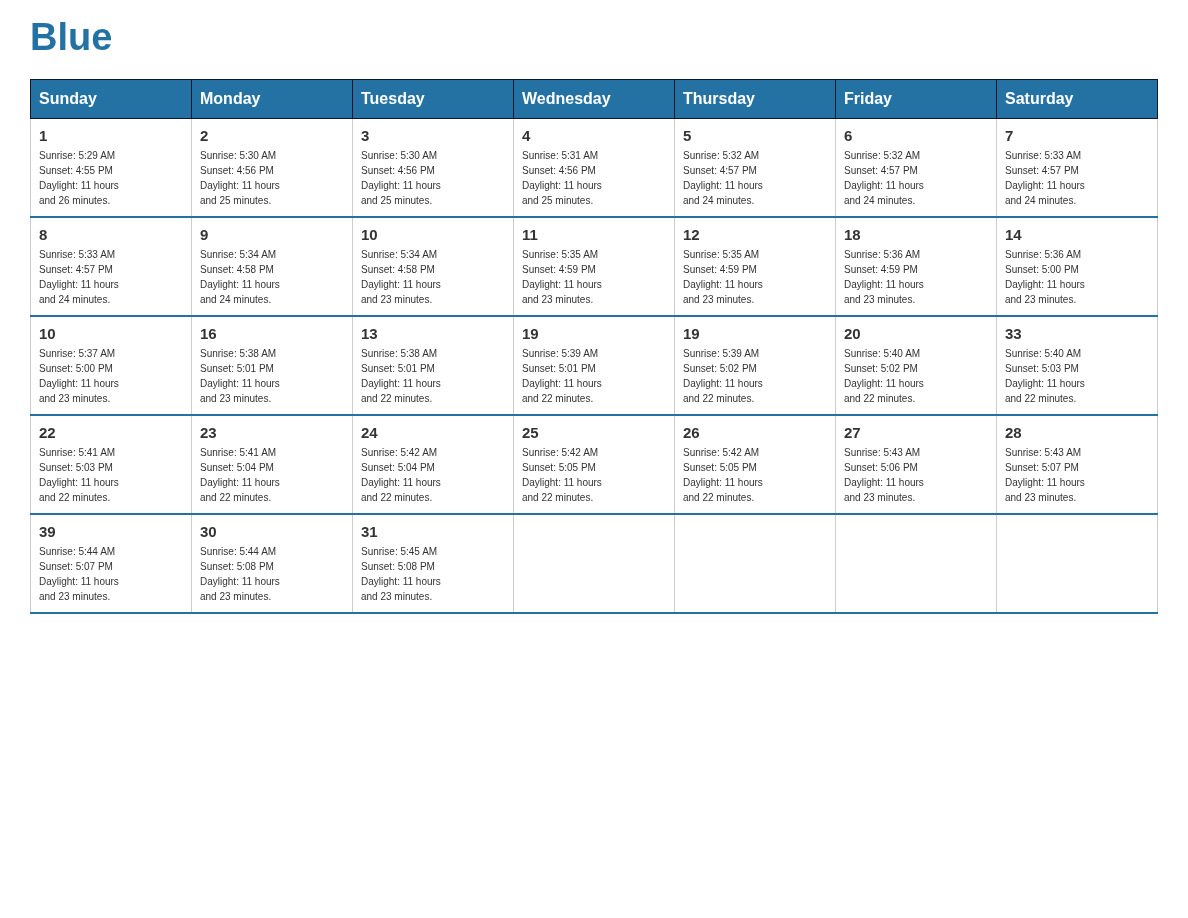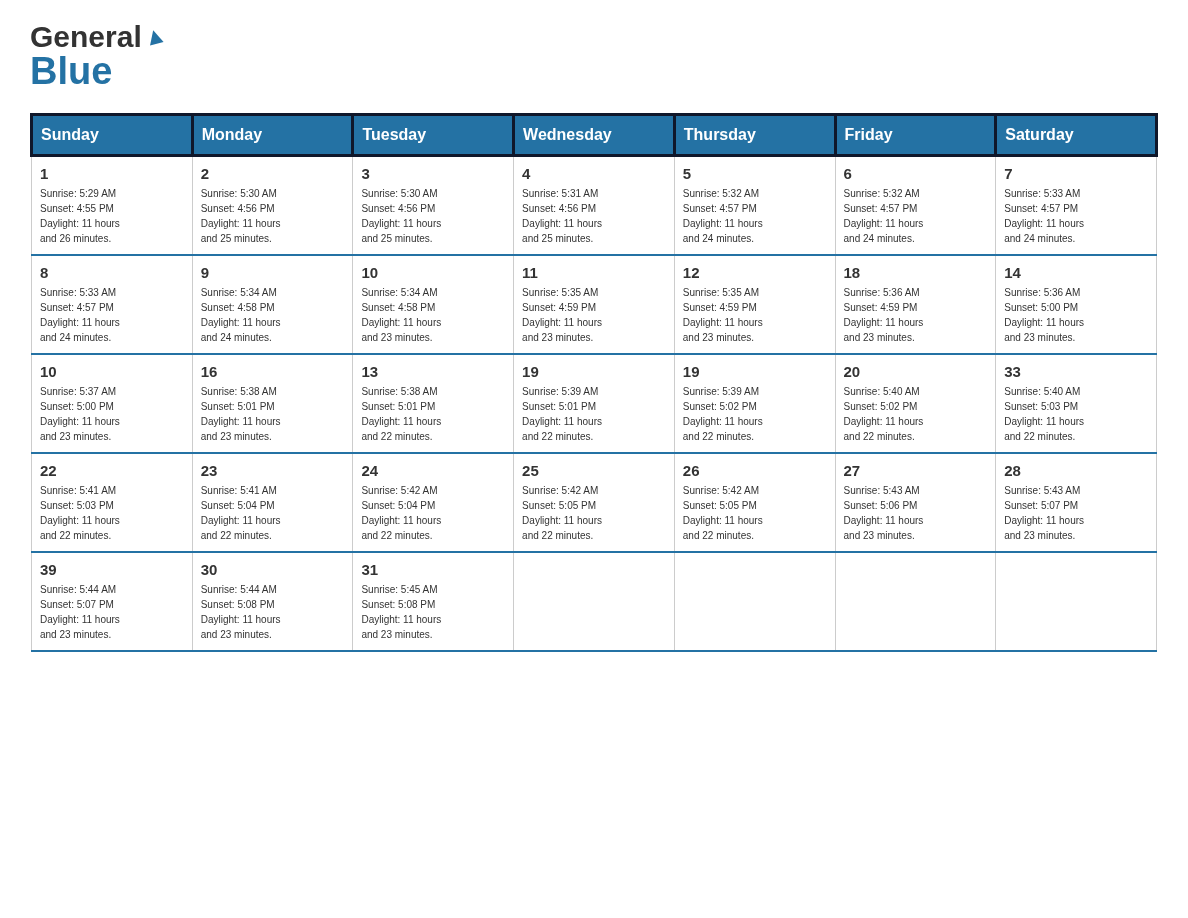--- a/index.html
+++ b/index.html
@@ -40,21 +40,21 @@
       border-collapse: collapse;
       border: 1px solid #aaa;
     }
     .calendar thead th {
       background: #2472a4;
       color: #fff;
       font-size: 16px;
       font-weight: bold;
       padding: 10px 8px;
       text-align: left;
-      border: 3px solid #0f172a;
+      border: 1px solid #0f172a;
       margin-top: 32px;
     }
     .calendar tbody td {
       vertical-align: top;
       padding: 8px;
       border: 1px solid #ccc;
       font-size: 13px;
       color: #333;
       width: 14.28%;
       min-height: 100px;
@@ -79,28 +79,20 @@
     .logo-wrapper {
       display: flex;
       align-items: center;
     }
   </style>
 </head>
 <body>
 
 <div class="header">
   <div class="logo">
-    <div class="logo-wrapper">
-      <span style="font-size:30px;font-weight:bold;color:#333;">General</span>
-      <span style="display:inline-block;margin-left:2px;margin-top:4px;">
-        <svg width="22" height="22" viewBox="0 0 22 22">
-          <polygon points="4,18 18,18 11,4" fill="#2472a4" transform="rotate(-15,11,11)"></polygon>
-        </svg>
-      </span>
-    </div>
     <div style="font-size:38px;font-weight:bold;color:#2472a4;margin-top:-4px;">Blue</div>
   </div>
   <div class="title-section">
     <div class="main-title"></div>
     <div class="subtitle"></div>
   </div>
 </div>
 
 <table class="calendar">
   <thead>

